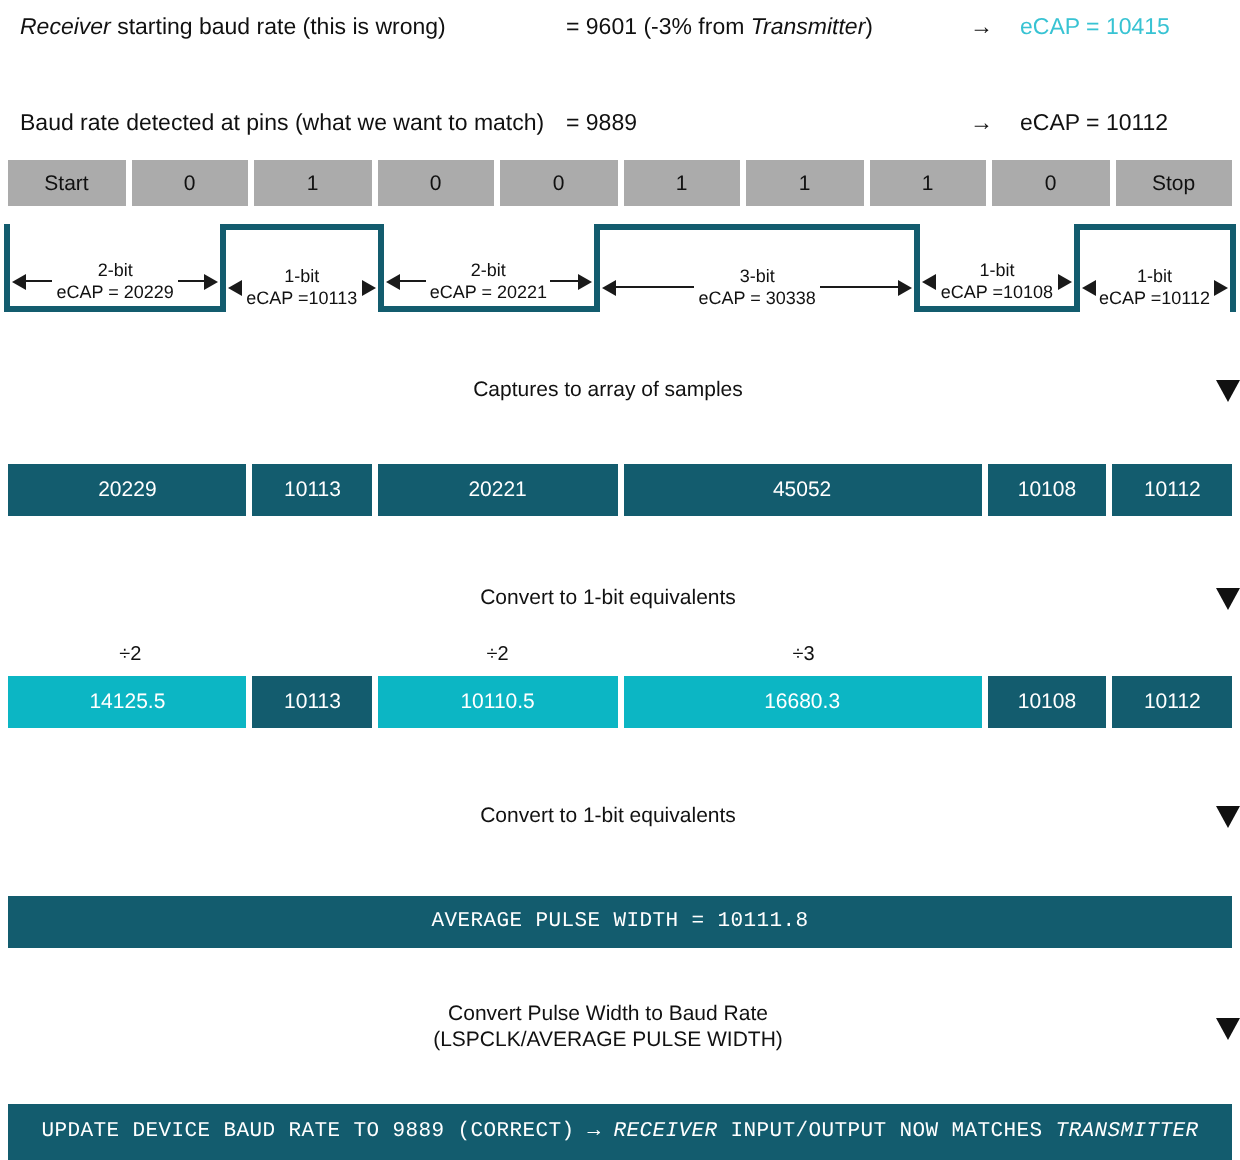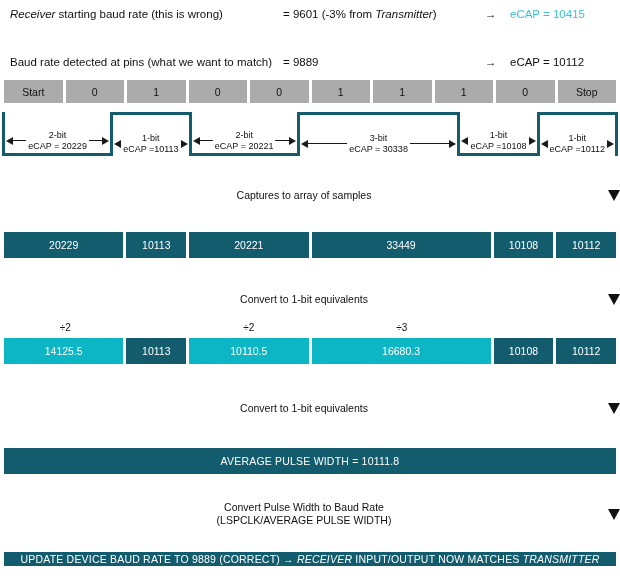--- a/index.html
+++ b/index.html
@@ -33,21 +33,21 @@
   
   .flow{position:absolute;left:0;width:100%;display:flex;align-items:center;}
   .flow .vline{width:3px;background:#111;flex:1;}
   .flow .ftext{font-size:10.5px;line-height:13px;text-align:center;padding:3px 0;color:#111;}
   .flow .ahd{width:0;height:0;border-left:6px solid transparent;border-right:6px solid transparent;border-top:11px solid #111;flex:none;}
   
   .tealbar{position:absolute;left:4px;right:4px;display:flex;gap:3px;}
   .tealbar .tcell{display:flex;align-items:center;justify-content:center;font-size:10.5px;color:#fff;background:var(--teal);flex-basis:0;min-width:0;}
   .tealbar .tcell.cyan{background:var(--cyan);}
   .g2{flex-grow:2;} .g1{flex-grow:1;} .g3{flex-grow:3;}
-  .fullteal{position:absolute;left:4px;right:4px;background:var(--teal);display:flex;align-items:center;justify-content:center;font-size:10.5px;color:#fff;letter-spacing:.2px;}
+  .fullteal{position:absolute;left:4px;right:4px;background:var(--teal);display:flex;align-items:center;justify-content:center;font-size:10.5px;color:#fff;letter-spacing:.2px;font-family:Liberation Mono, monospace;}
   
   .divrow{position:absolute;left:4px;right:4px;height:12px;}
   .divlbl{position:absolute;text-align:center;font-size:10px;color:#111;}
 </style>
 </head>
 <body>
 
 <div id="stage" style="--teal: #135C6E; --cyan: #0CB6C4; --cyantext: #38C3D3; --gray: #ABABAB;">
 
   <div class="hdr-row" style="top:7px;">
@@ -132,21 +132,21 @@
     <div class="vline"></div>
     <div class="ftext">Captures to array of samples</div>
     <div class="vline"></div>
     <div class="ahd"></div>
   </div>
 
   <div class="tealbar" style="top:232px;height:26px;">
     <div class="tcell g2">20229</div>
     <div class="tcell g1">10113</div>
     <div class="tcell g2">20221</div>
-    <div class="tcell g3">33449</div>
+    <div class="tcell g3">45052</div>
     <div class="tcell g1">10108</div>
     <div class="tcell g1">10112</div>
   </div>
 
   <div class="flow" style="top:264px;height:71px;">
     <div class="vline"></div>
     <div class="ftext">Convert to 1-bit equivalents</div>
     <div class="vline"></div>
     <div class="ahd"></div>
   </div>
@@ -177,17 +177,17 @@
     <span>AVERAGE PULSE WIDTH = 10111.8</span>
   </div>
 
   <div class="flow" style="top:478px;height:72px;">
     <div class="vline"></div>
     <div class="ftext"><span>Convert Pulse Width to Baud Rate</span><br><span>(LSPCLK/AVERAGE PULSE WIDTH)</span></div>
     <div class="vline"></div>
     <div class="ahd"></div>
   </div>
 
-  <div class="fullteal" style="top:552px;height:14px;">
+  <div class="fullteal" style="top:552px;height:28px;">
     <span><span>UPDATE DEVICE BAUD RATE TO 9889 (CORRECT) → </span><span class="it">RECEIVER</span><span> INPUT/OUTPUT NOW MATCHES </span><span class="it">TRANSMITTER</span></span>
   </div>
 
 </div>
 
 </body></html>

